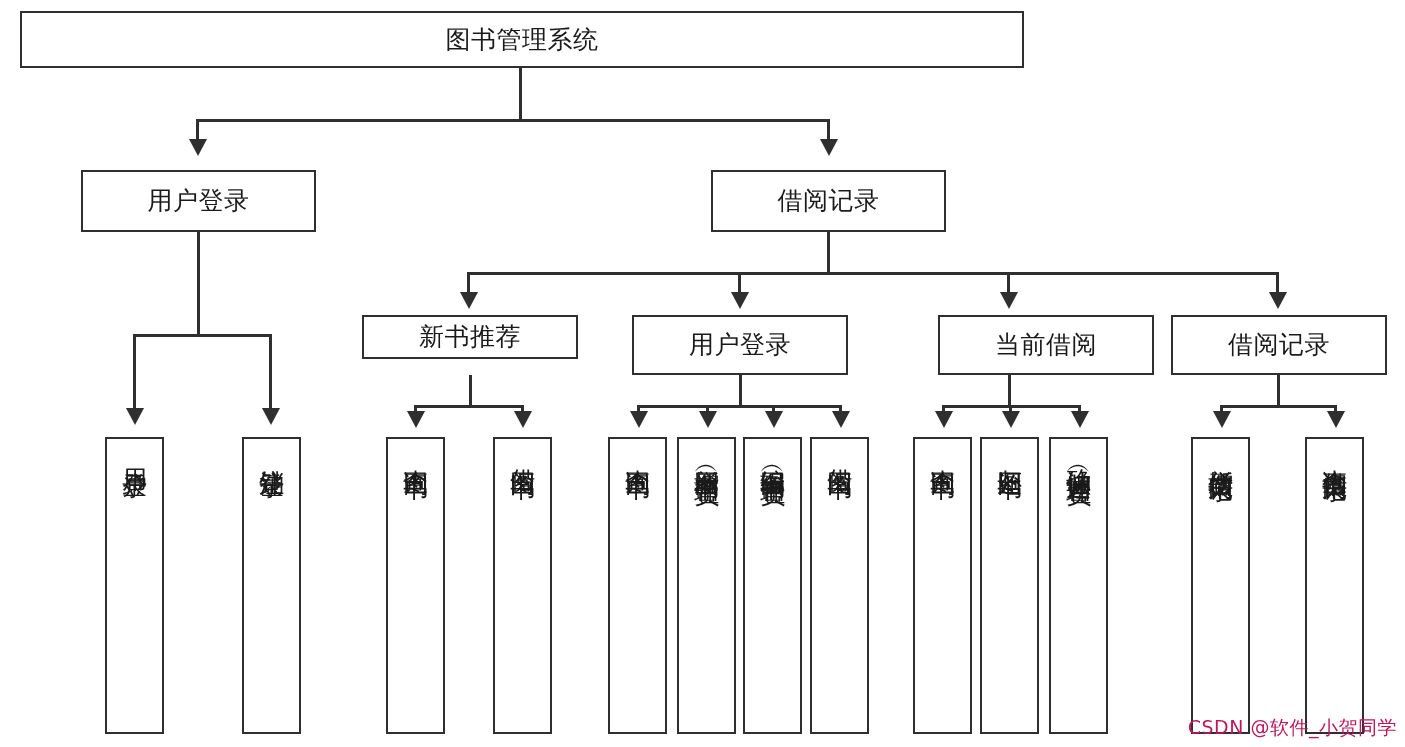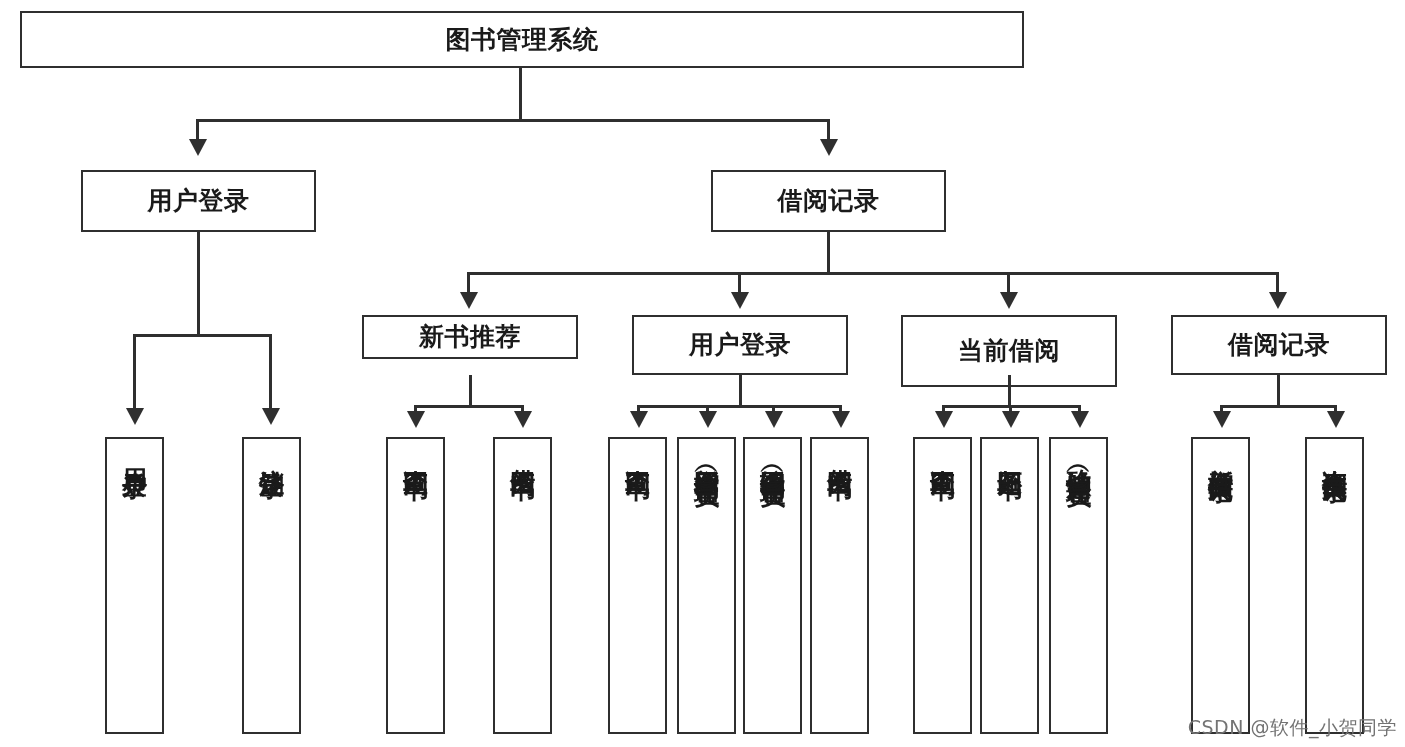--- a/index.html
+++ b/index.html
@@ -25,21 +25,20 @@
     display: flex;
     align-items: center;
     justify-content: center;
     color: #1a1a1a;
   }
   .node .label {
     display: block;
     text-align: center;
     line-height: 1.18;
     letter-spacing: 0.5px;
-    font-weight: bold;
   }
   
   .node.h .label {
     font-size: 25px;
     white-space: nowrap;
   }
   
   .node.v {
     align-items: flex-start;
     padding-top: 10px;
@@ -65,21 +64,21 @@
     height: 0;
     border-left: 9px solid transparent;
     border-right: 9px solid transparent;
     border-top: 17px solid #2f2f2f;
   }
   .watermark {
     position: absolute;
     right: 8px;
     bottom: 6px;
     font-size: 19px;
-    color: #737373;
+    color: #be185d;
     white-space: nowrap;
     letter-spacing: 0.5px;
   }
 </style>
 </head>
 <body>
 
 <div id="canvas">
 
   <div class="node h" style="left:20px; top:11px; width:1004px; height:57px;">
@@ -120,21 +119,21 @@
   <div class="arrow" style="left:1269px; top:292px;"></div>
 
   <div class="node h" style="left:362px; top:315px; width:216px; height:44px;">
     <span class="label">新书推荐</span>
   </div>
 
   <div class="node h" style="left:632px; top:315px; width:216px; height:60px;">
     <span class="label">用户登录</span>
   </div>
 
-  <div class="node h" style="left:901px; top:315px; width:216px; height:72px;">
+  <div class="node h" style="left:938px; top:315px; width:216px; height:60px;">
     <span class="label">当前借阅</span>
   </div>
 
   <div class="node h" style="left:1171px; top:315px; width:216px; height:60px;">
     <span class="label">借阅记录</span>
   </div>
 
   <div class="ln vt" style="left:469px; top:375px; height:32px;"></div>
   <div class="ln hz" style="left:414px; top:405px; width:110px;"></div>
   <div class="ln vt" style="left:414px; top:405px; height:8px;"></div>

